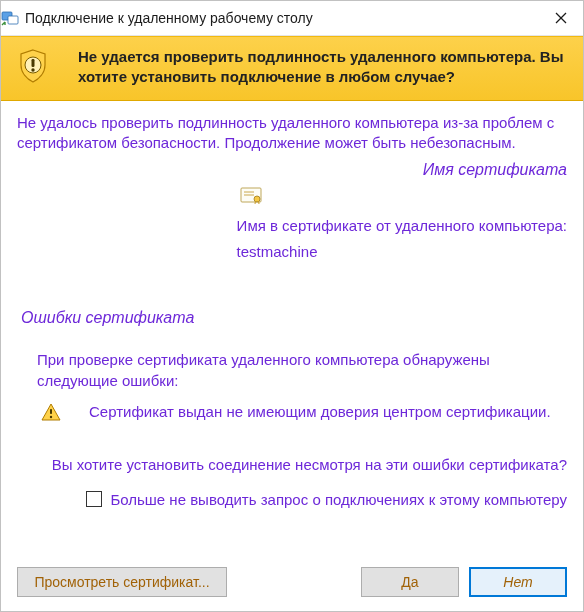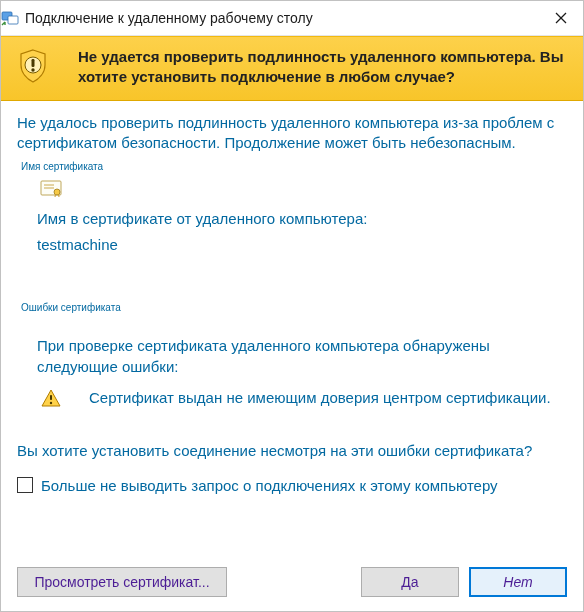--- a/index.html
+++ b/index.html
@@ -76,31 +76,33 @@
     padding-left: 4px;
     margin-left: 23px;
   }
   
   .body {
     flex: 1;
     padding: 12px 16px 0 16px;
     display: flex;
     flex-direction: column;
     font-size: 15px;
-    color: #0369a1;
+    color: #6d28d9;
+    align-items: flex-end;
   }
   .explain {
     line-height: 1.35;
     margin-bottom: 2px;
   }
   .group-label {
-    font-size: 10px;
+    font-size: 16px;
     margin-top: 6px;
     margin-bottom: 6px;
     padding-left: 4px;
+    font-style: italic;
   }
   .cert-name-row {
     display: flex;
     align-items: flex-start;
     padding-left: 20px;
     margin-bottom: 18px;
     flex-direction: column;
   }
   .cert-icon {
     width: 28px;
@@ -165,21 +167,21 @@
     padding: 0 16px 14px 16px;
     gap: 10px;
   }
   .footer-spacer { flex: 1; }
   button.win {
     font-family: inherit;
     font-size: 14px;
     height: 30px;
     border: 1px solid #adadad;
     background: #e1e1e1;
-    color: #4c1d95;
+    color: #a16207;
     padding: 0 18px;
     min-width: 98px;
     cursor: default;
     box-sizing: border-box;
   }
   button.win.wide {
     min-width: 210px;
     padding: 0 14px;
   }
   button.win.default {

